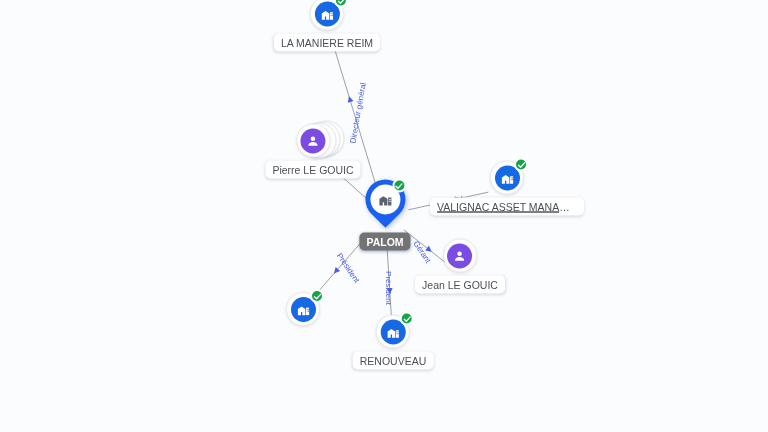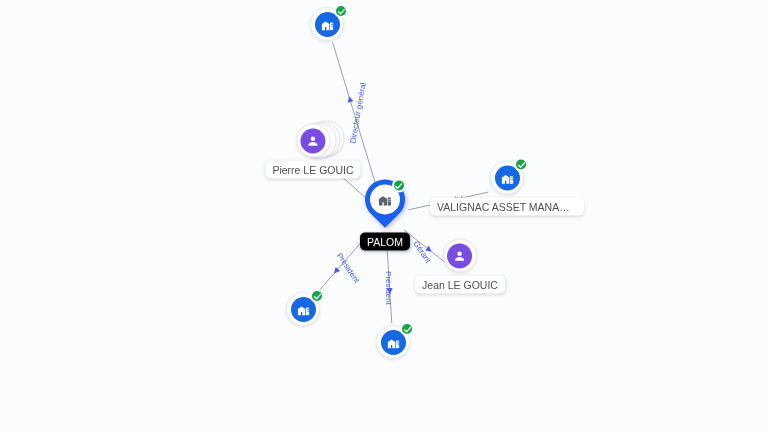--- a/index.html
+++ b/index.html
@@ -146,23 +146,23 @@
     color: #4a4f57;
     font-size: 10.5px;
     line-height: 12px;
     white-space: nowrap;
     overflow: hidden;
     text-overflow: ellipsis;
     box-shadow: 0 1px 3px rgba(40,50,70,0.17);
     text-align: center;
   }
   .node-label.selected {
-    background: #000000;
+    background: #737373;
     color: #ffffff;
-    font-weight: normal;
+    font-weight: bold;
     box-shadow: 0 1px 3px rgba(20,60,140,0.35);
   }
 
   
   .edge-label {
     position: absolute;
     color: #4a5ddb;
     font-size: 8px;
     line-height: 9px;
     white-space: nowrap;
@@ -219,20 +219,21 @@
                 <rect x="19.2" y="14" width="1.4" height="1.4" fill="#1668e3"></rect>
               </svg>
             </div>
           </div>
           <div class="verified-badge">
             <svg width="9" height="9" viewBox="0 0 24 24" aria-hidden="true">
               <path d="M4 12.5 L9.5 18 L20 6.5" stroke="#ffffff" stroke-width="3.4" fill="none" stroke-linecap="round" stroke-linejoin="round"></path>
             </svg>
           </div>
         </div>
+        <div class="node-label">LA MANIERE REIM</div>
       </div>
       <div class="node" style="left: 313px; top: 151px; align-items: center;">
         <div class="icon-wrap">
           <div class="ring-stack">
             <div class="ring r1"></div>
             <div class="ring r2"></div>
             <div class="ring r3"></div>
           </div>
           <div class="icon-disc">
             <div class="inner-circle person">
@@ -259,21 +260,21 @@
             </svg>
           </div>
           <div class="pin-badge">
             <svg width="9" height="9" viewBox="0 0 24 24" aria-hidden="true">
               <path d="M4 12.5 L9.5 18 L20 6.5" stroke="#ffffff" stroke-width="3.4" fill="none" stroke-linecap="round" stroke-linejoin="round"></path>
             </svg>
           </div>
         </div>
         <div class="node-label selected">PALOM</div>
       </div>
-      <div class="node" style="left: 507px; top: 188px;">
+      <div class="node" style="left: 507px; top: 188px; text-decoration: underline;">
         <div class="icon-wrap">
           <div class="icon-disc">
             <div class="inner-circle company">
               <svg width="15" height="15" viewBox="0 0 24 24" aria-hidden="true">
                 <path fill="#ffffff" d="M3 21V11l6-4 6 4v10h-5v-5H8v5z"></path>
                 <path fill="#ffffff" d="M16 21V9h5v12z"></path>
                 <rect x="17.2" y="11" width="1.4" height="1.4" fill="#1668e3"></rect>
                 <rect x="19.2" y="11" width="1.4" height="1.4" fill="#1668e3"></rect>
                 <rect x="17.2" y="14" width="1.4" height="1.4" fill="#1668e3"></rect>
                 <rect x="19.2" y="14" width="1.4" height="1.4" fill="#1668e3"></rect>
@@ -335,16 +336,17 @@
                 <rect x="19.2" y="14" width="1.4" height="1.4" fill="#1668e3"></rect>
               </svg>
             </div>
           </div>
           <div class="verified-badge">
             <svg width="9" height="9" viewBox="0 0 24 24" aria-hidden="true">
               <path d="M4 12.5 L9.5 18 L20 6.5" stroke="#ffffff" stroke-width="3.4" fill="none" stroke-linecap="round" stroke-linejoin="round"></path>
             </svg>
           </div>
         </div>
+        <div class="node-label">RENOUVEAU</div>
       </div>
     </div>
 
 </div>
 
 </body></html>

